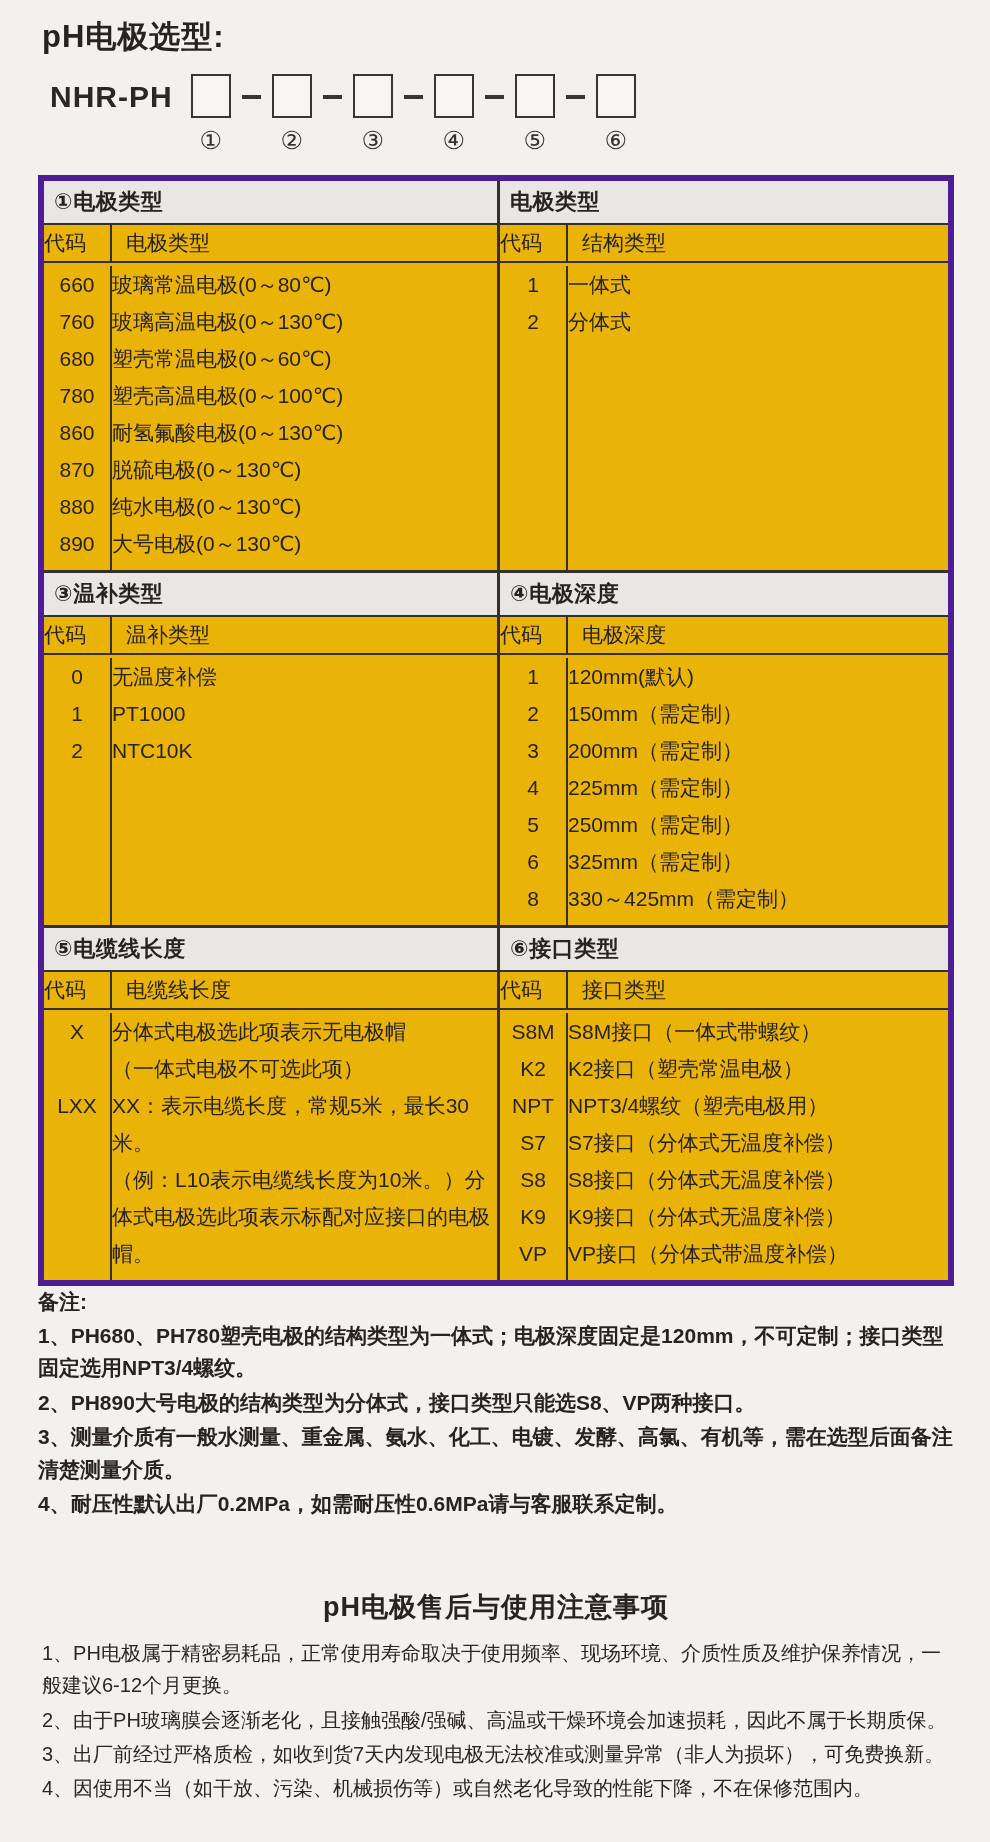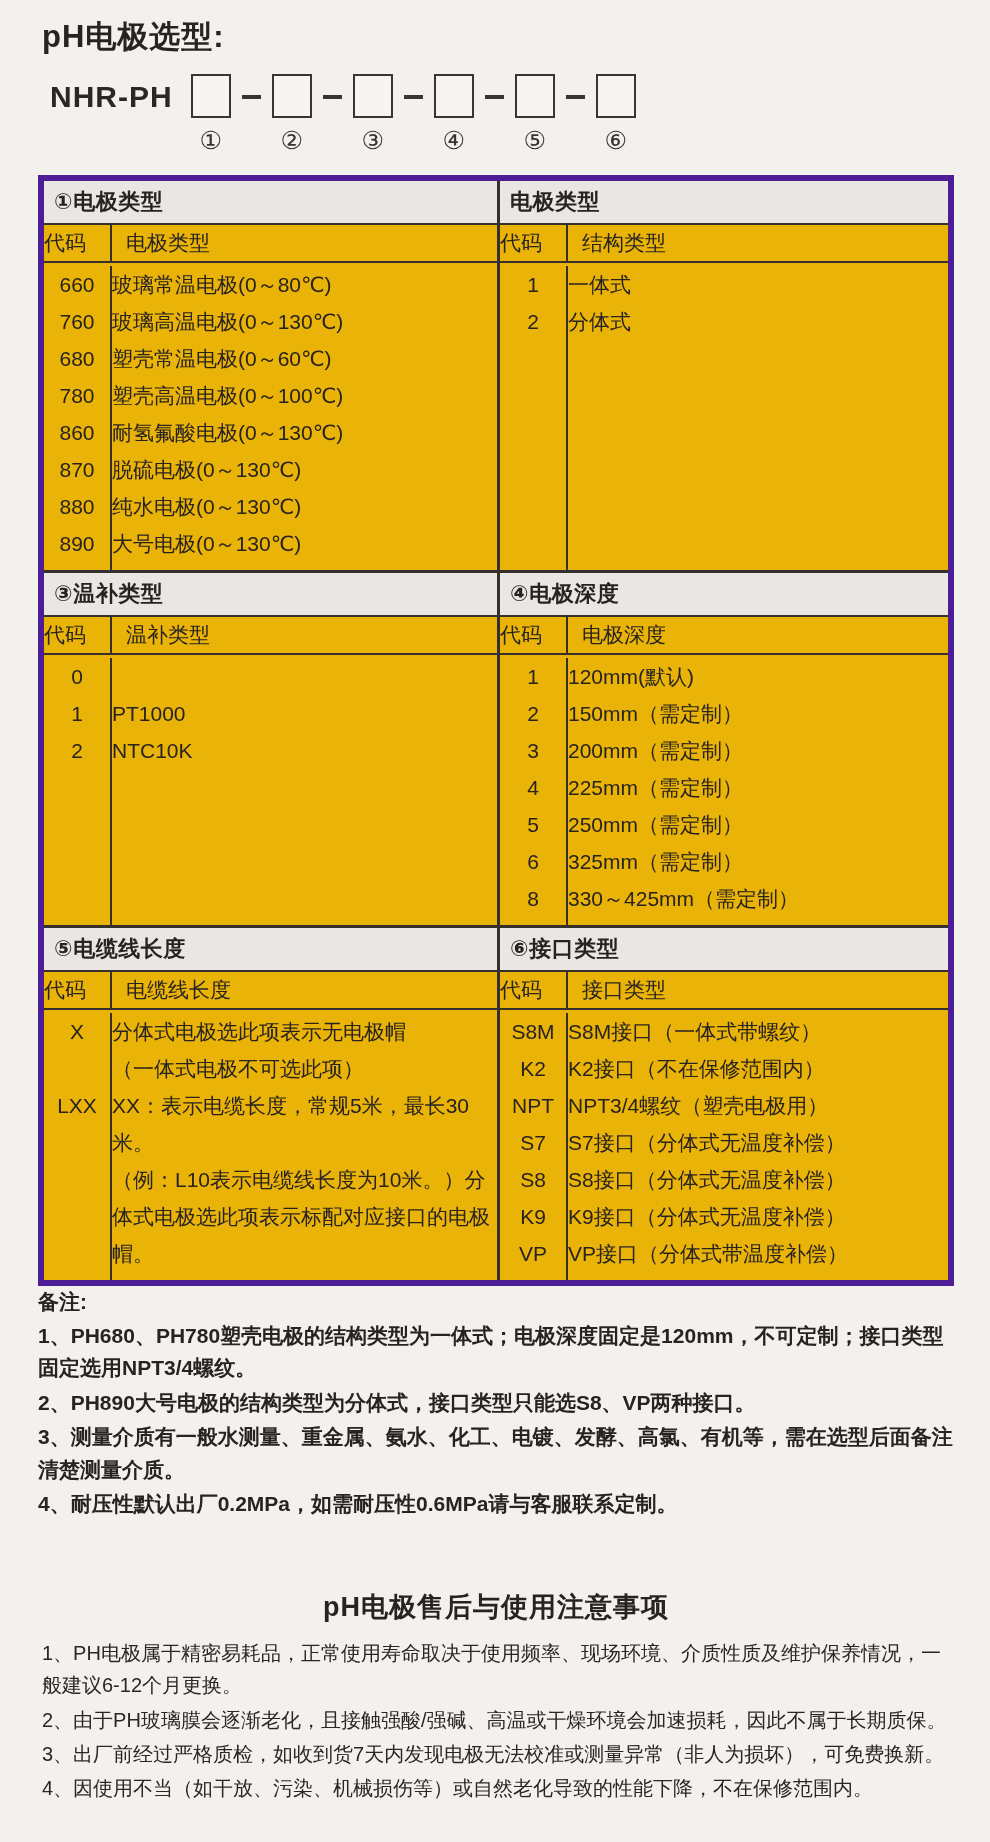--- a/index.html
+++ b/index.html
@@ -251,20 +251,21 @@
     <div class="band">
       <div class="half l">
         <div class="sec-title">③温补类型</div>
         <div class="thead">
           <div class="ch">代码</div>
           <div class="th">温补类型</div>
         </div>
         <div class="tbody">
           <div class="trow">
               <div class="c">0</div>
+              <div class="v">无温度补偿</div>
             </div>
           <div class="trow">
               <div class="c">1</div>
               <div class="v">PT1000</div>
             </div>
           <div class="trow">
               <div class="c">2</div>
               <div class="v">NTC10K</div>
             </div>
           <div class="trow filler">
@@ -346,21 +347,21 @@
           <div class="ch">代码</div>
           <div class="th">接口类型</div>
         </div>
         <div class="tbody">
           <div class="trow">
               <div class="c">S8M</div>
               <div class="v">S8M接口（一体式带螺纹）</div>
             </div>
           <div class="trow">
               <div class="c">K2</div>
-              <div class="v">K2接口（不在保修范围内）</div>
+              <div class="v">K2接口（塑壳常温电极）</div>
             </div>
           <div class="trow">
               <div class="c">NPT</div>
               <div class="v">NPT3/4螺纹（塑壳电极用）</div>
             </div>
           <div class="trow">
               <div class="c">S7</div>
               <div class="v">S7接口（分体式无温度补偿）</div>
             </div>
           <div class="trow">

